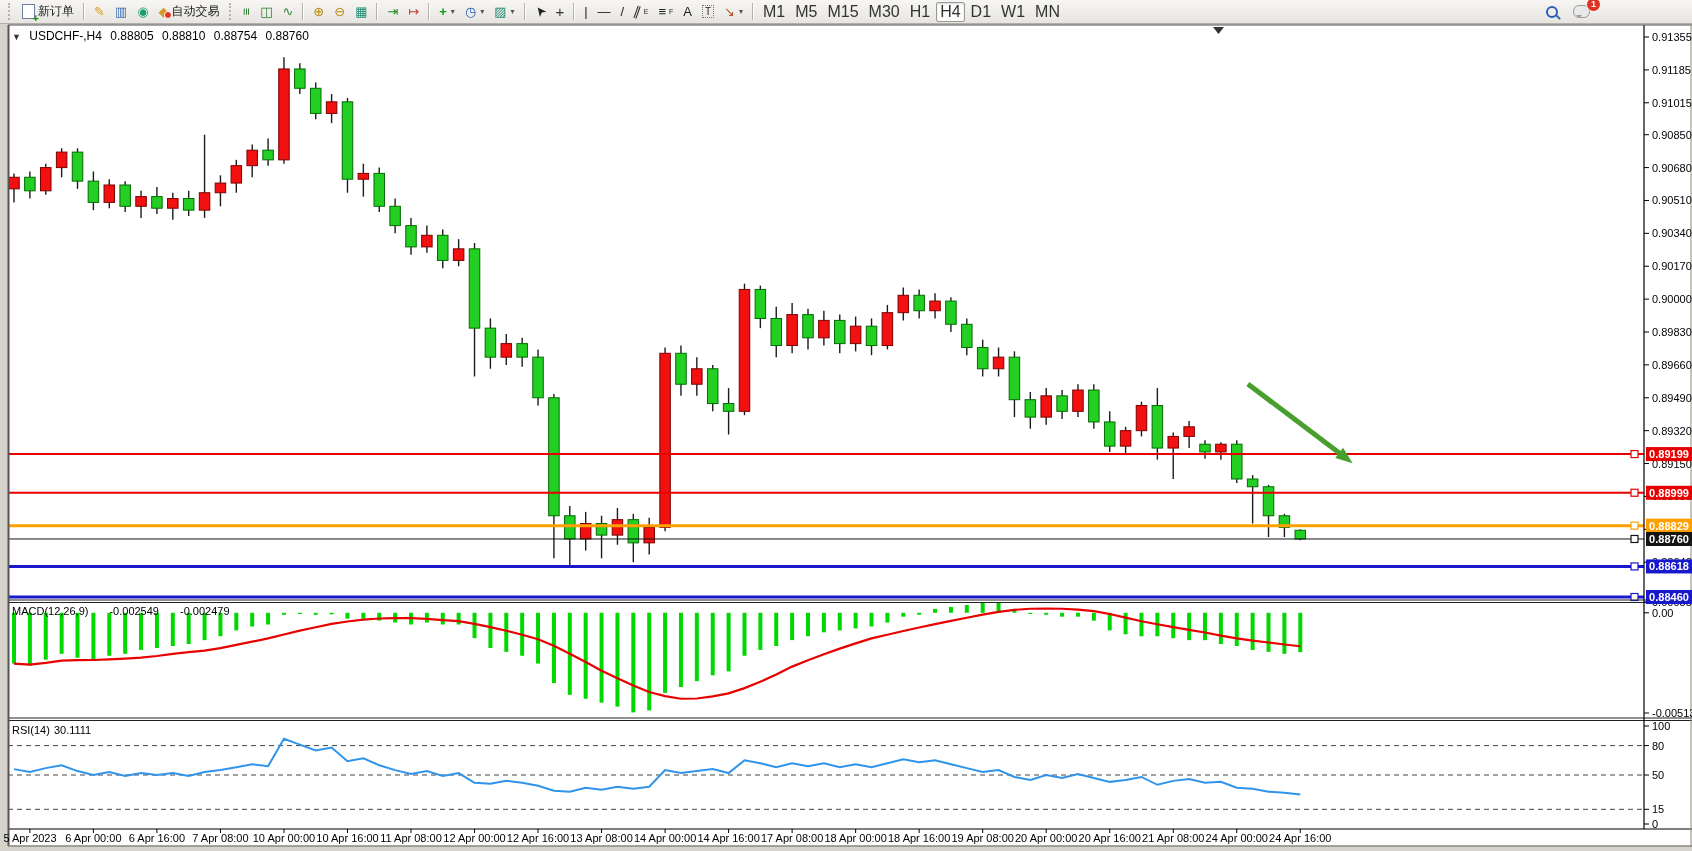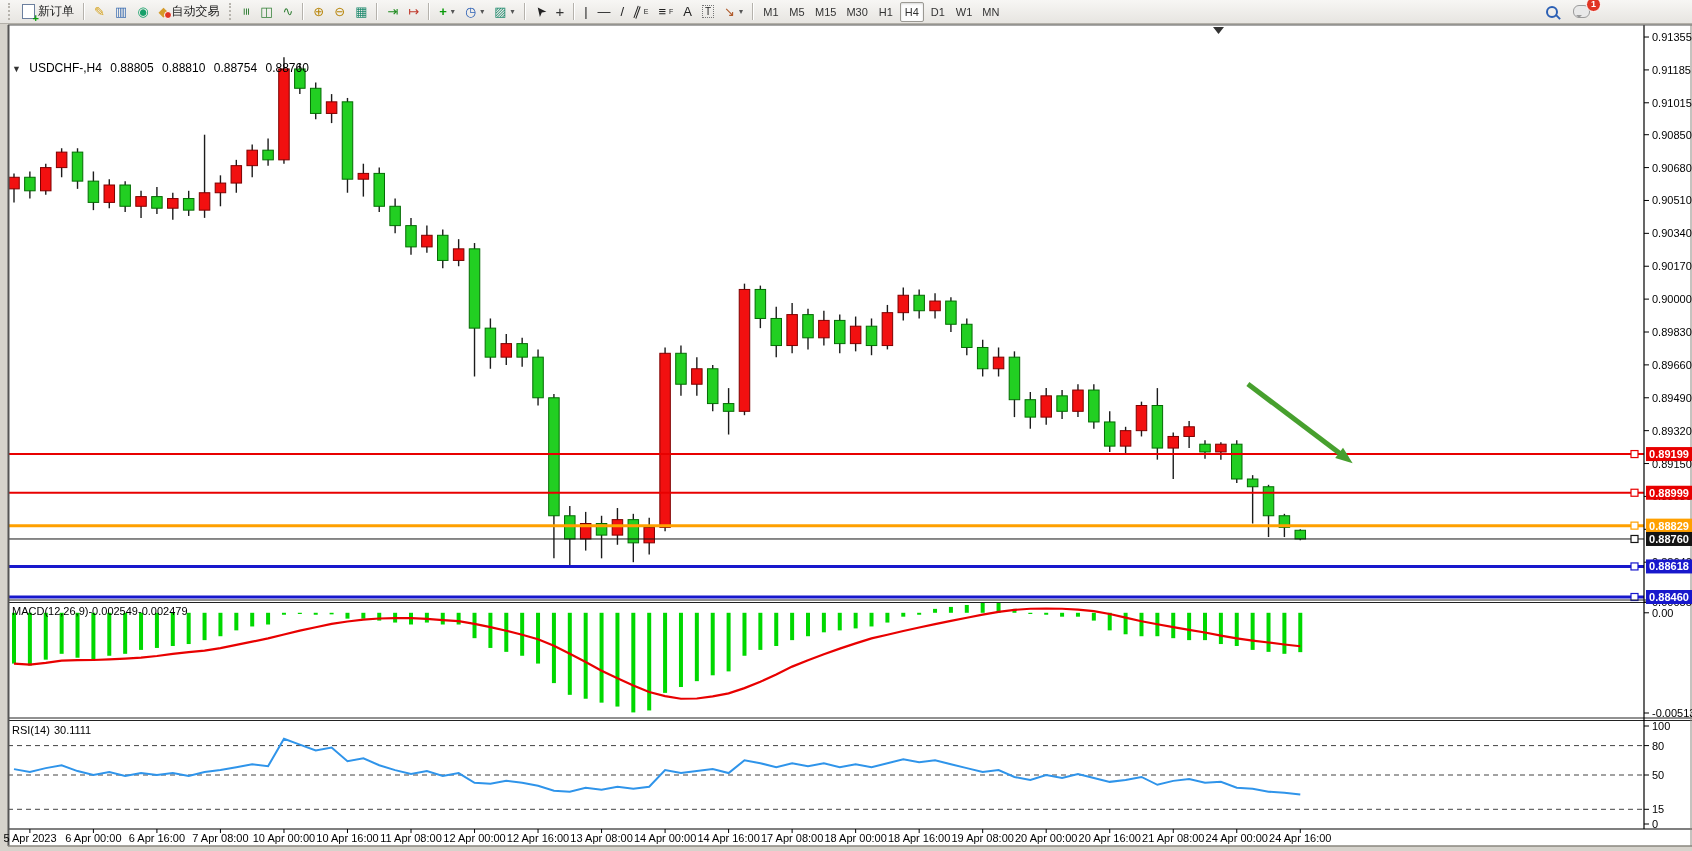--- a/index.html
+++ b/index.html
@@ -5,45 +5,45 @@
   html,body{margin:0;padding:0;background:#d6d3cc;}
   #app{position:relative;width:1692px;height:851px;background:#d6d3cc;overflow:hidden;
        font-family:"Liberation Sans","DejaVu Sans",sans-serif;}
   
   #toolbar{position:absolute;left:0;top:0;width:1692px;height:24px;z-index:10;
     background:linear-gradient(#f7f6f4,#e7e5e1);border-bottom:1px solid #b2afa8;
     display:flex;align-items:center;padding-left:4px;box-sizing:border-box;}
   .tb{display:flex;align-items:center;gap:3px;height:20px;padding:0 3px;margin:0 1px;
     background:transparent;border:1px solid transparent;border-radius:2px;font-size:12px;color:#222;
     font-family:inherit;cursor:default;}
-  .tf{font-size:11px;color:#333;min-width:24px;justify-content:center;}
+  .tf{font-size:16px;color:#333;min-width:24px;justify-content:center;}
   .tf.active{background:#fdfdfd;border:1px solid #9b9993;box-shadow:inset 0 1px 2px rgba(0,0,0,.15);}
   .vsep{width:1px;height:17px;background:#b5b2ac;border-right:1px solid #fff;margin:0 4px;}
   .grip{width:3px;height:17px;border-left:2px dotted #b7b4ae;margin:0 4px;}
   .g{font-size:13px;line-height:13px;display:inline-block;}
   .caret{font-size:8px;color:#555;margin-left:1px;}
   .doc{width:11px;height:13px;background:#fff;border:1px solid #6b7f9e;position:relative;display:inline-block;}
   .doc .plus{position:absolute;right:-5px;bottom:-5px;color:#0a9a0a;font-weight:bold;font-size:11px;line-height:10px;}
   .reldot{position:relative;display:inline-block;}
   .reldot .dot{position:absolute;right:-3px;bottom:-1px;width:6px;height:6px;background:#e03423;border-radius:50%;border:1px solid #fff;}
   .mag{width:8px;height:8px;border:2px solid #2b5fb4;border-radius:50%;position:relative;display:inline-block;}
   .mag:after{content:"";position:absolute;width:6px;height:2px;background:#2b5fb4;transform:rotate(45deg);right:-5px;bottom:-2px;}
   .chat{width:15px;height:11px;background:#e9e9e9;border:1px solid #9b9b9b;border-radius:6px;position:relative;display:inline-block;}
   .chat:after{content:"";position:absolute;left:2px;bottom:-4px;border:3px solid transparent;border-top-color:#9b9b9b;}
   .badge{position:absolute;top:-6px;right:-8px;background:#e03423;color:#fff;border-radius:50%;
     width:13px;height:13px;font-size:9px;line-height:13px;text-align:center;font-weight:bold;border:1px solid #fff;}
   .tlabel{border:1px dotted #777;padding:0 2px;font-size:10px;}
   sub{font-size:7px;}
   
   #chartwrap{position:absolute;left:0;top:0;width:1524px;height:851px;z-index:1;}
   .ovl{position:absolute;z-index:5;color:#000;white-space:nowrap;}
-  #symbol-header{left:12px;top:29px;font-size:12px;margin-top:32px;}
+  #symbol-header{left:12px;top:29px;font-size:12px;}
   #symbol-header span{margin-right:5px;}
   #macd-label{left:12px;top:605px;font-size:11px;}
-  #macd-label span{margin-right:0;}
+  #macd-label span{margin-right:21px;}
   #rsi-label{left:12px;top:724px;font-size:11px;}
   #rsi-label span{margin-right:4px;}
   .tri{font-size:9px;color:#333;}
 </style>
 </head>
 <body>
 
 <div id="app">
 
   <div id="toolbar">

